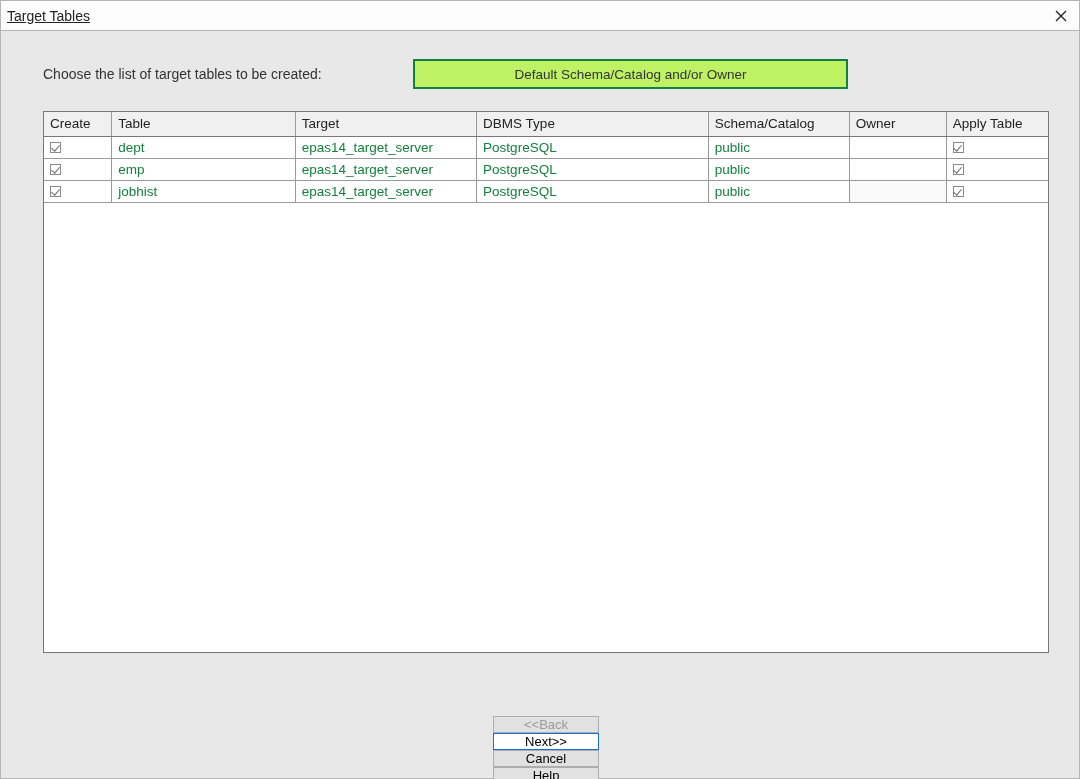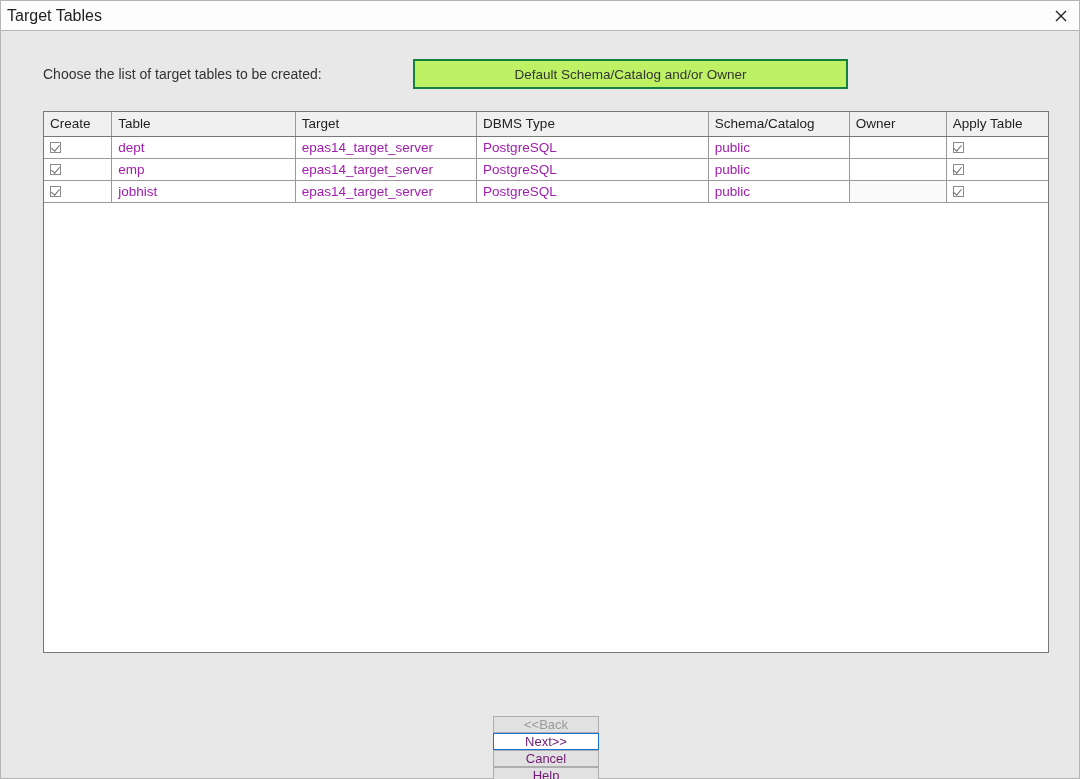--- a/index.html
+++ b/index.html
@@ -22,21 +22,22 @@
     .titlebar {
       height: 30px;
       display: flex;
       align-items: center;
       justify-content: space-between;
       padding: 0 8px 0 6px;
       border-bottom: 1px solid #b5b5b5;
       background: #fdfdfd;
     }
     .titlebar .title {
-      font-size: 16px;
+      font-size: 14px;
+      text-decoration: underline;
     }
     .titlebar .close {
       width: 20px; height: 20px; display: flex; align-items: center; justify-content: center;
       cursor: pointer;
     }
     .content {
       padding: 28px 30px 12px 42px;
     }
     .toprow {
       display: flex;
@@ -78,21 +79,21 @@
       padding: 4px 6px;
       height: 24px;
     }
     .datagrid td {
       border-bottom: 1px solid #999;
       border-right: 1px solid #999;
       padding: 3px 6px;
       height: 22px;
       background: #fff;
       font-size: 13.5px;
-      color: #a21caf;
+      color: #15803d;
       white-space: nowrap;
       overflow: hidden;
     }
     .datagrid th:last-child, .datagrid td:last-child { border-right: none; }
     .col-create { width: 62px; }
     .col-table  { width: 168px; }
     .col-server { width: 166px; }
     .col-dbms   { width: 212px; }
     .col-schema { width: 129px; }
     .col-owner  { width:  89px; }
@@ -130,21 +131,21 @@
       padding: 0 22px;
       flex-direction: column;
     }
     .footer .spacer { flex: 1; }
     .footer button {
       width: 106px; height: 26px;
       margin-left: 12px;
       background: #e1e1e1;
       border: 1px solid #adadad;
       font-size: 13px;
-      color: #701a75;
+      color: #000000;
       cursor: pointer;
     }
     .footer button.disabled {
       color: #9a9a9a;
       cursor: default;
     }
     .footer button.primary {
       background: #fff;
       border: 1.5px solid #1a6fd6;
     }

